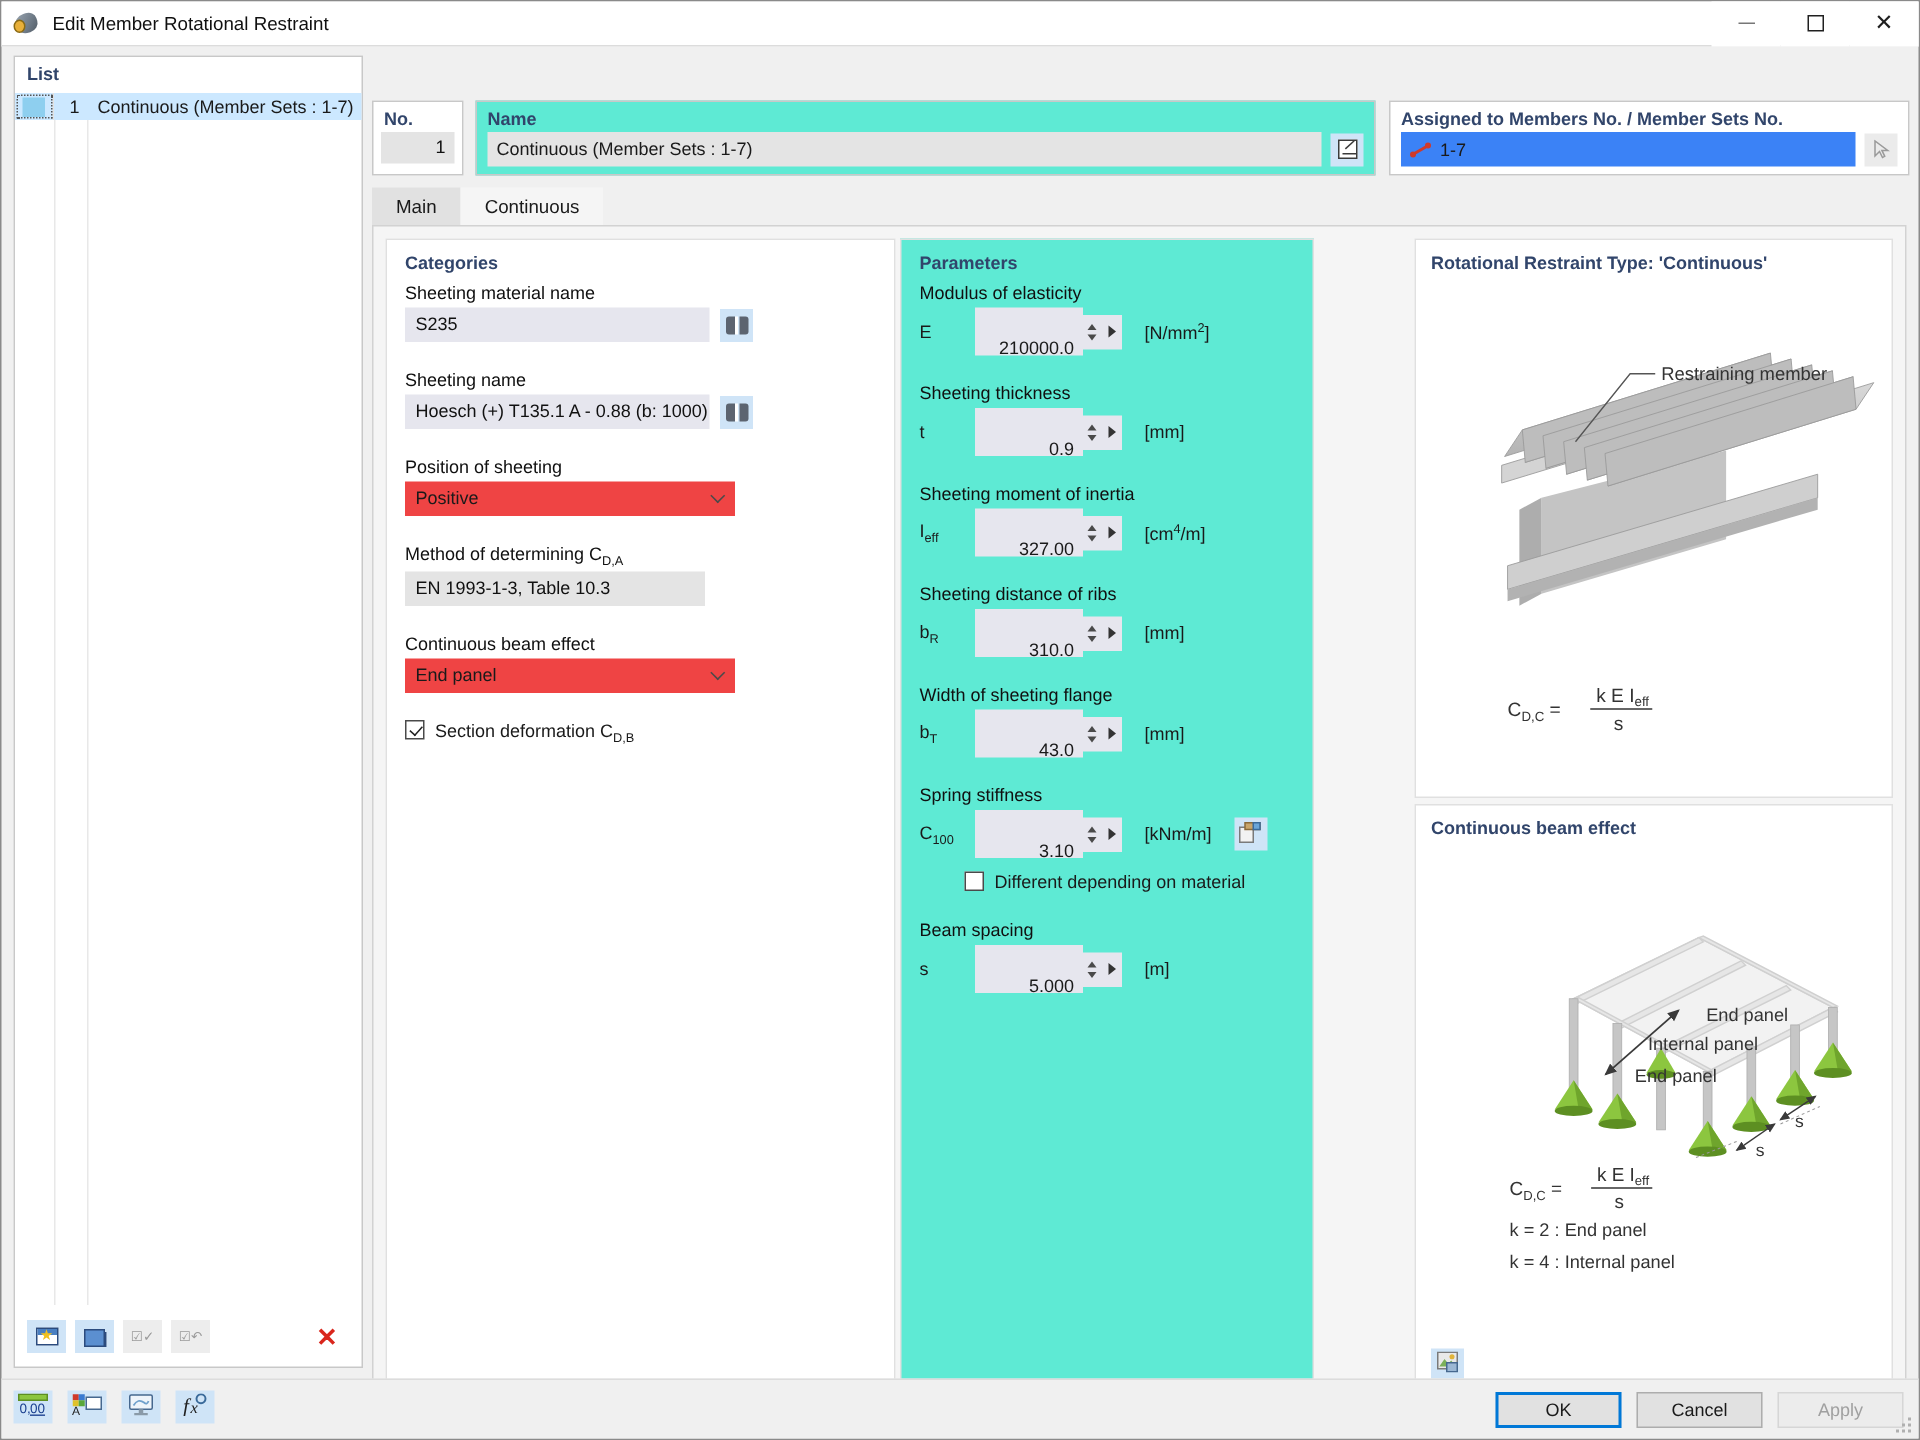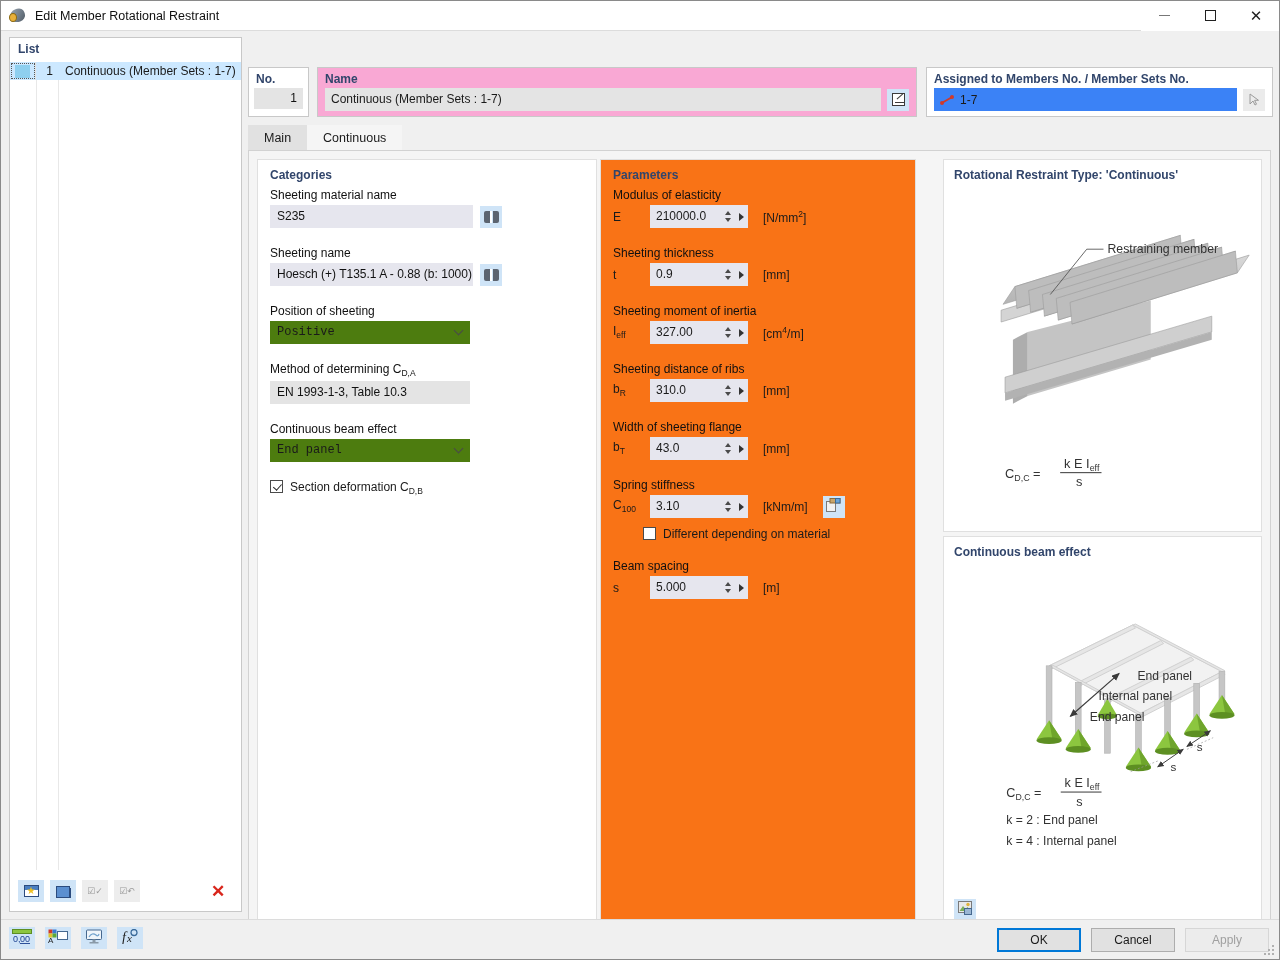--- a/index.html
+++ b/index.html
@@ -111,21 +111,21 @@
   }
   .box-label {
     padding: 4px 7px 2px 7px; font-size: 12px; font-weight: bold; color: #31456b;
   }
   .ro-field {
     background: #e4e4e4; height: 21px; line-height: 21px; font-size: 12px;
     padding: 0 6px; color: #111;
   }
   .name-box {
     position: absolute; left: 316px; top: 35px; width: 600px; height: 50px;
-    background: #f9a8d4; border: 1px solid #c8c8c8;
+    background: #5eead4; border: 1px solid #c8c8c8;
   }
   .name-row { display:flex; align-items:center; padding: 0 7px; gap: 6px; }
   .name-field {
     flex: 1; background: #e4e4e4; height: 23px; line-height: 23px;
     font-size: 12px; padding: 0 6px;
   }
   .icon-btn {
     width: 22px; height: 22px; background: #cfe4f7;
     display:flex; align-items:center; justify-content:center; flex:none;
   }
@@ -163,22 +163,22 @@
   
   .content-panel {
     position:absolute; left:247px; top:118px; right:8px; height:788px;
     background:#f5f5f5; border:1px solid #d2d2d2;
   }
   .col-categories {
     position:absolute; left: 8px; top: 8px; width: 340px; bottom: 8px;
     background:#ffffff; border:1px solid #e0e0e0;
   }
   .col-params {
-    position:absolute; left: 351px; top: 8px; width: 316px; bottom: 8px;
-    background:#f97316; border:1px solid #e0e0e0;
+    position:absolute; left: 351px; top: 8px; width: 276px; bottom: 8px;
+    background:#5eead4; border:1px solid #e0e0e0;
   }
   .col-figs {
     position:absolute; left: 694px; top: 8px; right: 8px; bottom: 8px;
   }
   .section-title {
     font-size: 12px; font-weight: bold; color: #31456b;
     padding: 8px 0 6px 12px;
   }
   .fld-label { font-size: 12px; padding: 0 0 3px 12px; color:#101010; }
   .fld-row { display:flex; align-items:center; gap:7px; padding-left: 12px; }
@@ -188,22 +188,22 @@
   }
   .input.ro { background: #e4e4e4; }
   .gap-md { height: 18px; }
   .book-icon { width:15px; height:12px; position:relative; }
   .book-icon .pg { position:absolute; top:0; width:6px; height:12px; background:#5c6470; }
   .book-icon .pg.l { left:0; border-radius: 2px 0 0 2px; }
   .book-icon .pg.r { right:0; border-radius: 0 2px 2px 0; }
   .book-icon .sp { position:absolute; left:6.5px; top:0; width:2px; height:12px; background:#fff; }
 
   .select {
-    position: relative; background:#4d7c0f; height:23px; line-height:23px;
-    font-size:12px; padding: 0 22px 0 7px; width: 200px; font-family: Liberation Mono, monospace;
+    position: relative; background:#ef4444; height:23px; line-height:23px;
+    font-size:12px; padding: 0 22px 0 7px; width: 220px;
   }
   .select .chev {
     position:absolute; right:8px; top:9px; width:7px; height:7px;
     border-right: 1.4px solid #4a4a4a; border-bottom: 1.4px solid #4a4a4a;
     transform: rotate(45deg); top: 6px;
   }
   .chk-row { display:flex; align-items:flex-start; gap:7px; padding-left: 12px; font-size:12px; }
   .chkbox {
     width: 13px; height: 13px; border:1px solid #4a4a4a; background:#fff;
     position:relative; flex:none;
@@ -211,21 +211,21 @@
   .chkbox.checked::after {
     content:''; position:absolute; left:3px; top:5.5px; width:3.5px; height:7px;
     border-right:1.6px solid #222; border-bottom:1.6px solid #222;
     transform: rotate(42deg); top:1px; left:4px;
   }
 
   
   .spin-wrap { display:flex; align-items:center; }
   .spin-input {
     background:#e6e6ee; height:23px; line-height:23px; font-size:12px;
-    text-align:left; padding: 0 6px; width: 72px;
+    text-align:right; padding: 16px 6px; width: 72px;
   }
   .spin-btns {
     width: 12px; height: 23px; background:#e6e6ee;
     display:flex; flex-direction:column; align-items:center; justify-content:center; gap:3px;
   }
   .spin-up, .spin-dn {
     width:0; height:0; border-left:3.5px solid transparent; border-right:3.5px solid transparent;
   }
   .spin-up { border-bottom: 4px solid #4a4a4a; }
   .spin-dn { border-top: 4px solid #4a4a4a; }

